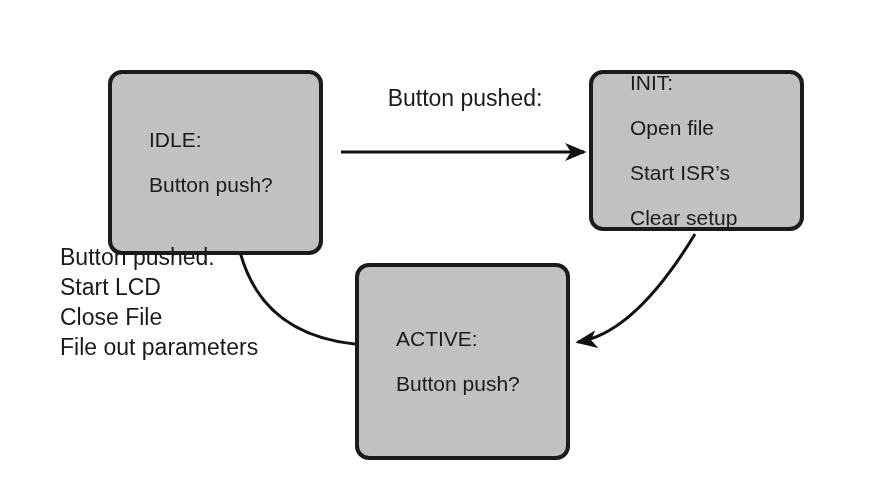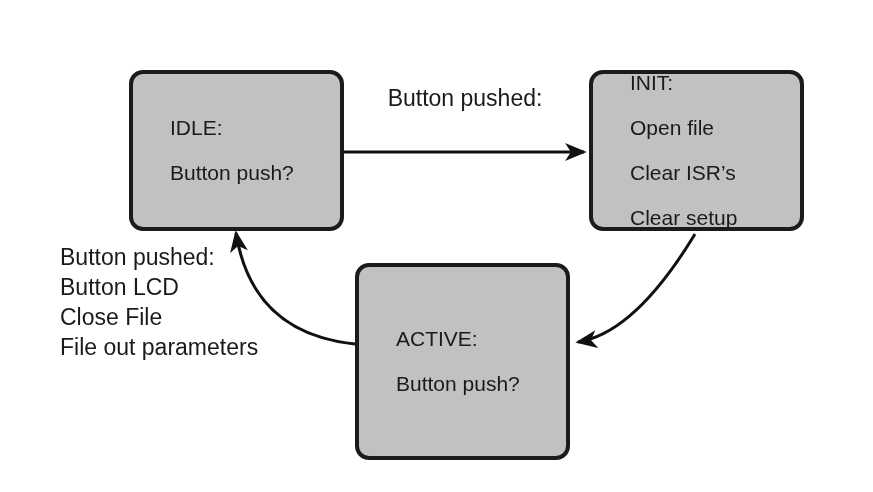--- a/index.html
+++ b/index.html
@@ -36,21 +36,21 @@
     border-radius: 14px;
     display: flex;
     flex-direction: column;
     justify-content: center;
     padding-left: 37px;
     font-size: 21px;
     line-height: 28px;
     gap: 17px;
   }
   .node span { display: block; }
-  #node-idle   { left: 129px; top: 70px;  width: 215px; height: 161px; }
+  #node-idle   { left: 108px; top: 70px;  width: 215px; height: 185px; }
   #node-init   { left: 589px; top: 70px;  width: 215px; height: 161px; }
   #node-active { left: 355px; top: 263px; width: 215px; height: 197px; }
 
   .edge-label {
     position: absolute;
     font-size: 23px;
     line-height: 30px;
   }
   #label-top {
     left: 340px;
@@ -82,31 +82,31 @@
   </svg>
 
   <div class="node" id="node-idle">
     <span>IDLE:</span>
     <span>Button push?</span>
   </div>
 
   <div class="node" id="node-init">
     <span>INIT:</span>
     <span>Open file</span>
-    <span>Clear ISR’s</span>
+    <span>Start ISR’s</span>
     <span>Clear setup</span>
   </div>
 
   <div class="node" id="node-active">
     <span>ACTIVE:</span>
     <span>Button push?</span>
   </div>
 
   <div class="edge-label" id="label-top">Button pushed:</div>
 
   <div class="edge-label" id="label-left">
     <span>Button pushed:</span>
-    <span>Button LCD</span>
+    <span>Start LCD</span>
     <span>Close File</span>
     <span>File out parameters</span>
   </div>
 
 </div>
 
 </body></html>

